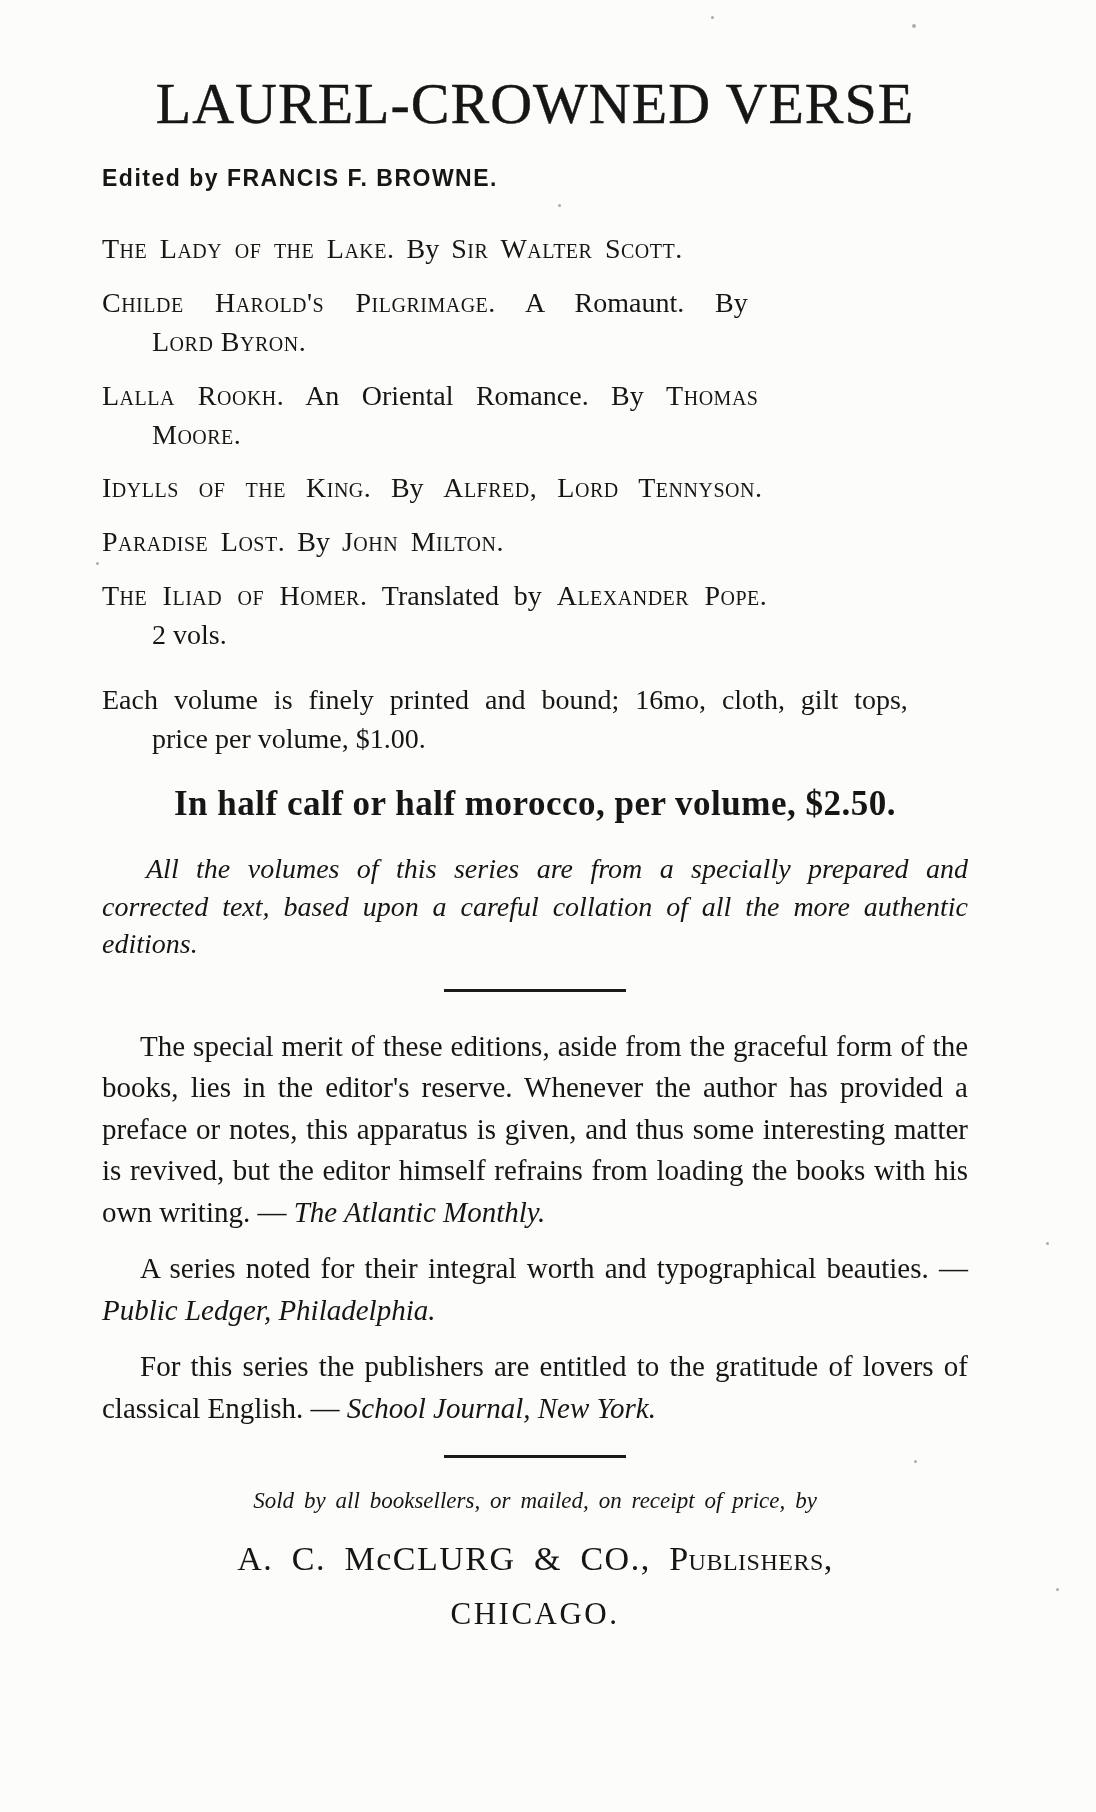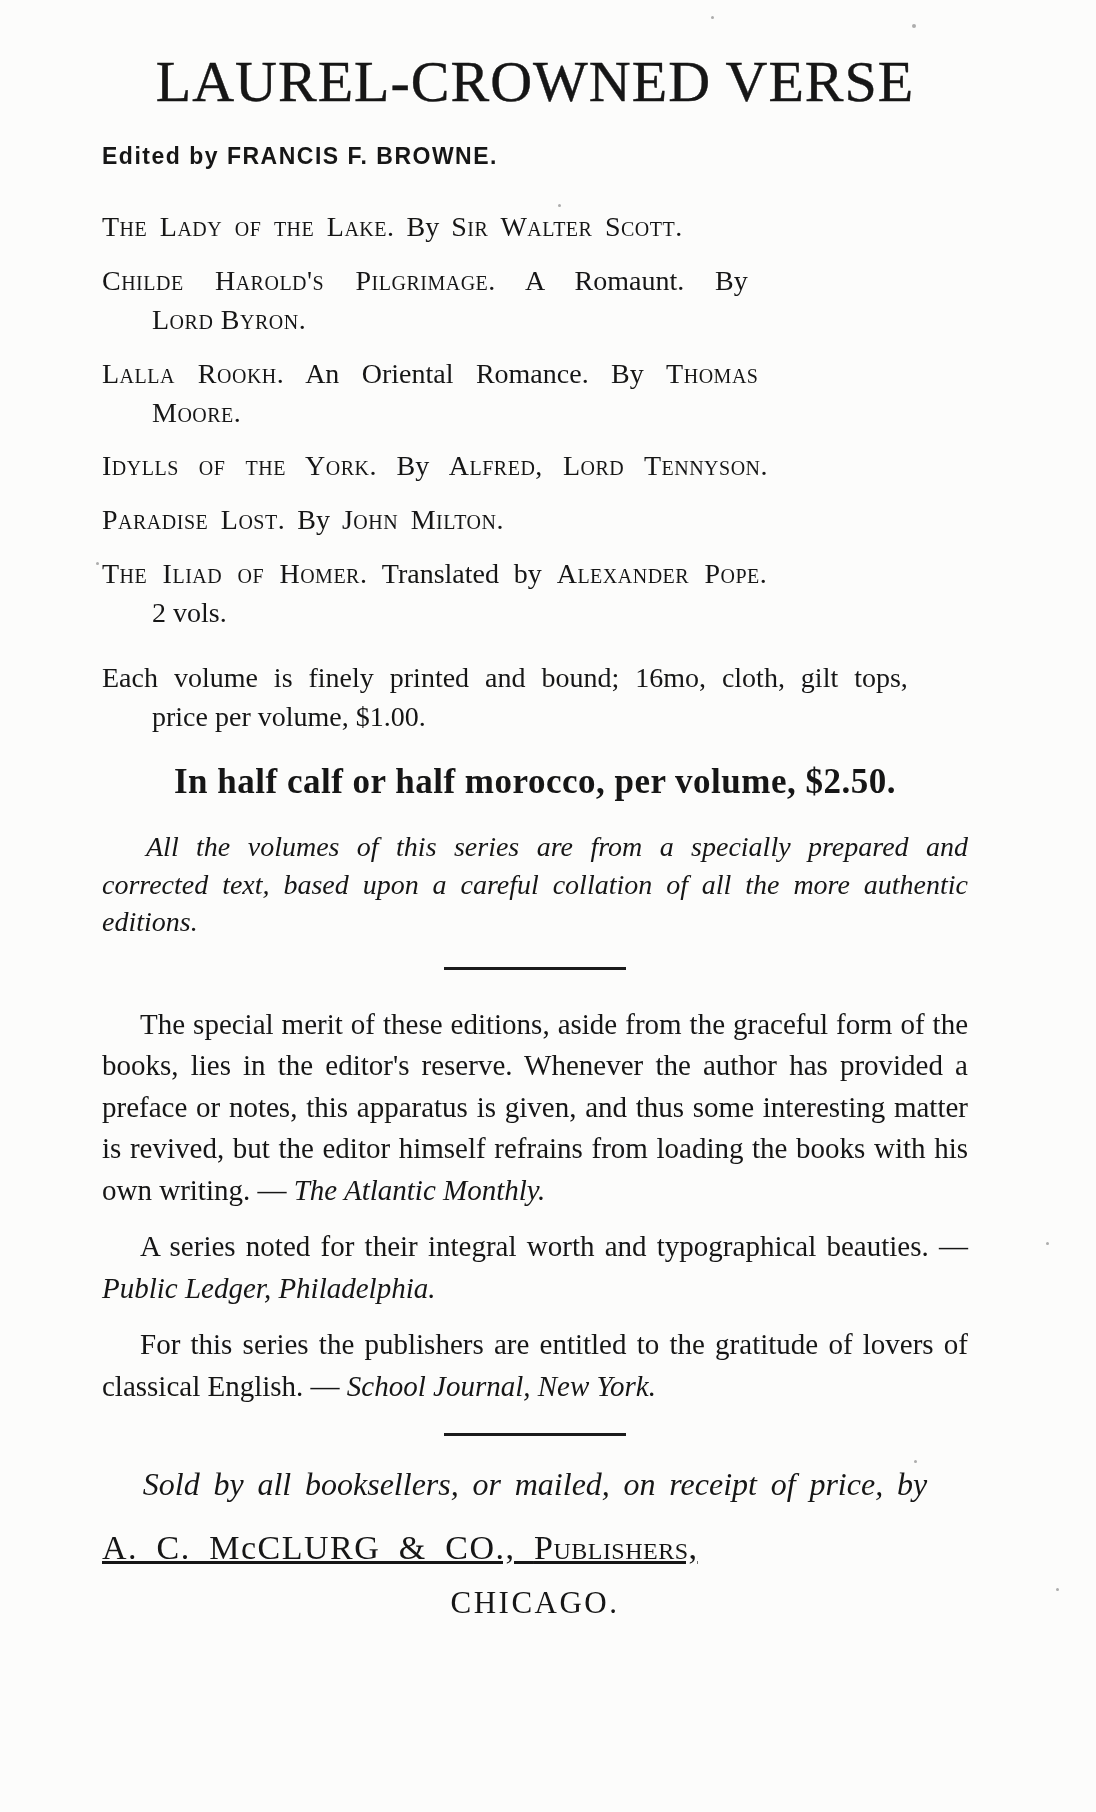--- a/index.html
+++ b/index.html
@@ -5,21 +5,21 @@
   html, body { margin: 0; padding: 0; }
   body {
     width: 1096px; height: 1812px;
     background: #fcfcfb;
     color: #161616;
     font-family: "Liberation Serif", serif;
     position: relative;
     overflow: hidden;
   }
   .page {
-    padding: 50px 128px 0 102px; 
+    padding: 72px 128px 0 102px; 
     position: relative;
   }
   .title {
     font-size: 58px;
     line-height: 1.12;
     text-align: center;
     letter-spacing: 1px;
     font-weight: normal;
     margin: 0;
     -webkit-text-stroke: 0.4px #141414;
@@ -86,29 +86,29 @@
     font-size: 29px;
     line-height: 1.43;
     text-indent: 38px;
     text-align: justify;
   }
   .review .it { font-style: italic; }
   .sold-by {
     margin: 30px 0 0 0;
     text-align: center;
     font-style: italic;
-    font-size: 32px;
+    font-size: 23px;
     word-spacing: 0.18em;
   }
   .publisher {
     margin: 26px 0 0 0;
+    text-align: center;
     font-size: 34px;
     letter-spacing: 1.5px;
     word-spacing: 0.25em;
-    text-decoration: underline;
   }
   .city {
     margin: 18px 0 0 0;
     text-align: center;
     font-size: 31px;
     letter-spacing: 2.5px;
   }
   .speck {
     position: absolute;
     background: #6c6c6c;
@@ -125,21 +125,21 @@
 
   <div class="edited">Edited by FRANCIS F. BROWNE.</div>
 
   <ul class="book-list">
     <li><span class="sp5"><span class="sc">The Lady of the Lake.</span><span>  By </span><span class="sc">Sir Walter Scott.</span></span></li>
 
     <li><span class="sp2"><span class="sc">Childe Harold's Pilgrimage.</span><span> A Romaunt.  By</span></span><br><span class="sc">Lord Byron.</span></li>
 
     <li><span class="sp3"><span class="sc">Lalla Rookh.</span><span> An Oriental Romance.  By </span><span class="sc">Thomas</span></span><br><span class="sc">Moore.</span></li>
 
-    <li><span class="sp4"><span class="sc">Idylls of the York.</span><span>  By </span><span class="sc">Alfred, Lord Tennyson.</span></span></li>
+    <li><span class="sp4"><span class="sc">Idylls of the King.</span><span>  By </span><span class="sc">Alfred, Lord Tennyson.</span></span></li>
 
     <li><span class="sp5"><span class="sc">Paradise Lost.</span><span>  By </span><span class="sc">John Milton.</span></span></li>
 
     <li><span class="sp6"><span class="sc">The Iliad of Homer.</span><span>  Translated by </span><span class="sc">Alexander Pope.</span></span><br><span>2 vols.</span></li>
   </ul>
 
   <p class="each-volume"><span class="sp-each">Each volume is finely printed and bound; 16mo, cloth, gilt tops,</span><br><span>price per volume, $1.00.</span></p>
 
   <p class="price-line">In half calf or half morocco, per volume, $2.50.</p>
 

